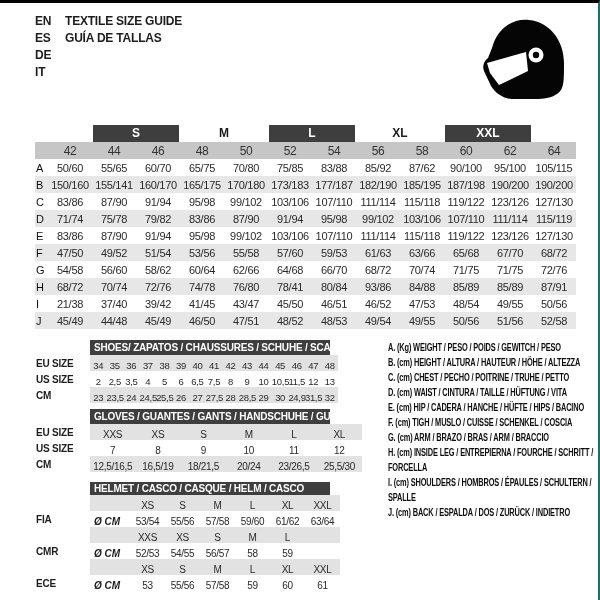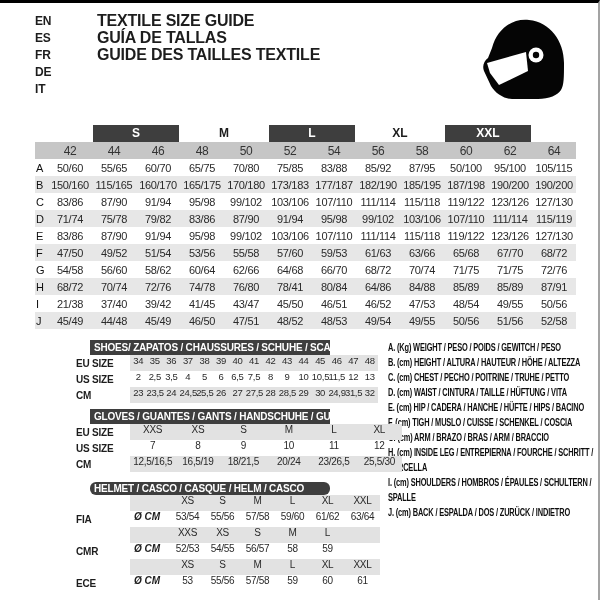--- a/index.html
+++ b/index.html
@@ -1,75 +1,71 @@
 <!DOCTYPE html>
 <html><head>
 <meta charset="utf-8">
 <style>
   html,body{margin:0;padding:0;background:#fff;}
   .page{
     position:relative;width:600px;height:600px;background:#fff;
     font-family:"Liberation Sans","DejaVu Sans",sans-serif;color:#1d1d1d;
-    border-top:3px solid #000;border-right:2px solid #a3a3a3;box-sizing:border-box;
+    border-top:3px solid #000;border-right:2px solid #0f766e;box-sizing:border-box;
     overflow:hidden;
   }
   
   .langs{position:absolute;left:35px;top:9px;}
   .lang-row{display:flex;height:17px;align-items:center;}
   .lang-code{width:30px;font-weight:bold;font-size:12px;letter-spacing:-0.2px;}
-  .lang-title{font-weight:bold;font-size:16px;letter-spacing:-0.2px;margin-left:32px;}
+  .lang-title{font-weight:bold;font-size:12px;letter-spacing:-0.2px;}
   
   .helmet-icon{position:absolute;left:472px;top:8px;width:100px;height:100px;}
   
   .textile{position:absolute;left:35px;top:122px;width:541px;}
   .trow{display:grid;grid-template-columns:13px repeat(12,1fr);height:17px;align-items:center;}
   .group-row .gcell{height:17px;line-height:17px;text-align:center;font-size:12px;font-weight:bold;color:#1d1d1d;}
   .group-row .gcell.dark{background:#3e3e3e;color:#fff;margin:0 1px;}
   .num-row{background:#c6c6c6;}
   .num-row .cell{font-size:12px;color:#333;}
   .data-row.shaded{background:#e7e7e7;}
   .lcell{font-size:11px;color:#111;padding-left:1px;}
   .cell{text-align:center;font-size:11px;letter-spacing:-0.3px;color:#2a2a2a;min-width:0;white-space:nowrap;}
   
   .btable{position:absolute;left:35px;}
   .bar{margin-left:55px;width:240px;background:#3e3e3e;color:#fff;font-weight:bold;
        font-size:10px;letter-spacing:-0.2px;height:15px;line-height:15px;padding-left:4px;
        box-sizing:border-box;white-space:nowrap;overflow:hidden;}
   .brow{display:flex;height:16px;align-items:stretch;}
-  .blabel{width:55px;font-weight:bold;font-size:10px;letter-spacing:-0.2px;display:flex;align-items:center;padding-left:1px;box-sizing:border-box;margin-left:40px;}
-  .cells{display:flex;align-items:flex-start;}
+  .blabel{width:55px;font-weight:bold;font-size:10px;letter-spacing:-0.2px;display:flex;align-items:center;padding-left:1px;box-sizing:border-box;}
+  .cells{display:flex;align-items:flex-end;}
   .cells.shaded{background:#e2e2e2;}
   .bcell{flex:1;text-align:center;font-size:9.5px;letter-spacing:-0.3px;color:#2a2a2a;min-width:0;white-space:nowrap;}
   .shoes{top:337px;}   .shoes .cells{width:248px;}
   .gloves{top:406px;}  .gloves .cells{width:272px;} .gloves .bcell{font-size:10px;}
-  .helmetT{top:479px;} .helmetT .bar{height:13px;line-height:13px;border-radius:6px;}
+  .helmetT{top:479px;} .helmetT .bar{height:13px;line-height:13px;}
   .helmetT .cells{width:250px;} .helmetT .unit{width:40px;flex:none;font-weight:bold;font-size:10px;text-align:left;padding-left:4px;box-sizing:border-box;font-style:italic;}
   .helmetT .bcell{font-size:10px;}
   
   .legend{position:absolute;left:388px;top:337px;width:282px;}
   .legend-item{font-weight:bold;font-size:10px;line-height:15px;letter-spacing:-0.2px;
                transform:scaleX(0.74);transform-origin:0 0;white-space:normal;color:#0e0e0e;}
 </style>
 </head>
 <body>
 
 <div class="page">
 
   <div class="langs">
       <div class="lang-row">
         <span class="lang-code">EN</span>
         <span class="lang-title">TEXTILE SIZE GUIDE</span>
       </div>
       <div class="lang-row">
         <span class="lang-code">ES</span>
         <span class="lang-title">GUÍA DE TALLAS</span>
-      </div>
-      <div class="lang-row">
-        <span class="lang-code">FR</span>
-        <span class="lang-title">GUIDE DES TAILLES TEXTILE</span>
       </div>
       <div class="lang-row">
         <span class="lang-code">DE</span>
       </div>
       <div class="lang-row">
         <span class="lang-code">IT</span>
       </div>
     </div>
 
   <svg class="helmet-icon" viewBox="0 0 100 100" aria-hidden="true">
@@ -108,29 +104,29 @@
       <div class="trow data-row">
         <span class="lcell">A</span>
         <span class="cell">50/60</span>
         <span class="cell">55/65</span>
         <span class="cell">60/70</span>
         <span class="cell">65/75</span>
         <span class="cell">70/80</span>
         <span class="cell">75/85</span>
         <span class="cell">83/88</span>
         <span class="cell">85/92</span>
-        <span class="cell">87/95</span>
-        <span class="cell">50/100</span>
+        <span class="cell">87/62</span>
+        <span class="cell">90/100</span>
         <span class="cell">95/100</span>
         <span class="cell">105/115</span>
       </div>
       <div class="trow data-row shaded">
         <span class="lcell">B</span>
         <span class="cell">150/160</span>
-        <span class="cell">115/165</span>
+        <span class="cell">155/141</span>
         <span class="cell">160/170</span>
         <span class="cell">165/175</span>
         <span class="cell">170/180</span>
         <span class="cell">173/183</span>
         <span class="cell">177/187</span>
         <span class="cell">182/190</span>
         <span class="cell">185/195</span>
         <span class="cell">187/198</span>
         <span class="cell">190/200</span>
         <span class="cell">190/200</span>
@@ -212,21 +208,21 @@
       </div>
       <div class="trow data-row shaded">
         <span class="lcell">H</span>
         <span class="cell">68/72</span>
         <span class="cell">70/74</span>
         <span class="cell">72/76</span>
         <span class="cell">74/78</span>
         <span class="cell">76/80</span>
         <span class="cell">78/41</span>
         <span class="cell">80/84</span>
-        <span class="cell">64/86</span>
+        <span class="cell">93/86</span>
         <span class="cell">84/88</span>
         <span class="cell">85/89</span>
         <span class="cell">85/89</span>
         <span class="cell">87/91</span>
       </div>
       <div class="trow data-row">
         <span class="lcell">I</span>
         <span class="cell">21/38</span>
         <span class="cell">37/40</span>
         <span class="cell">39/42</span>

